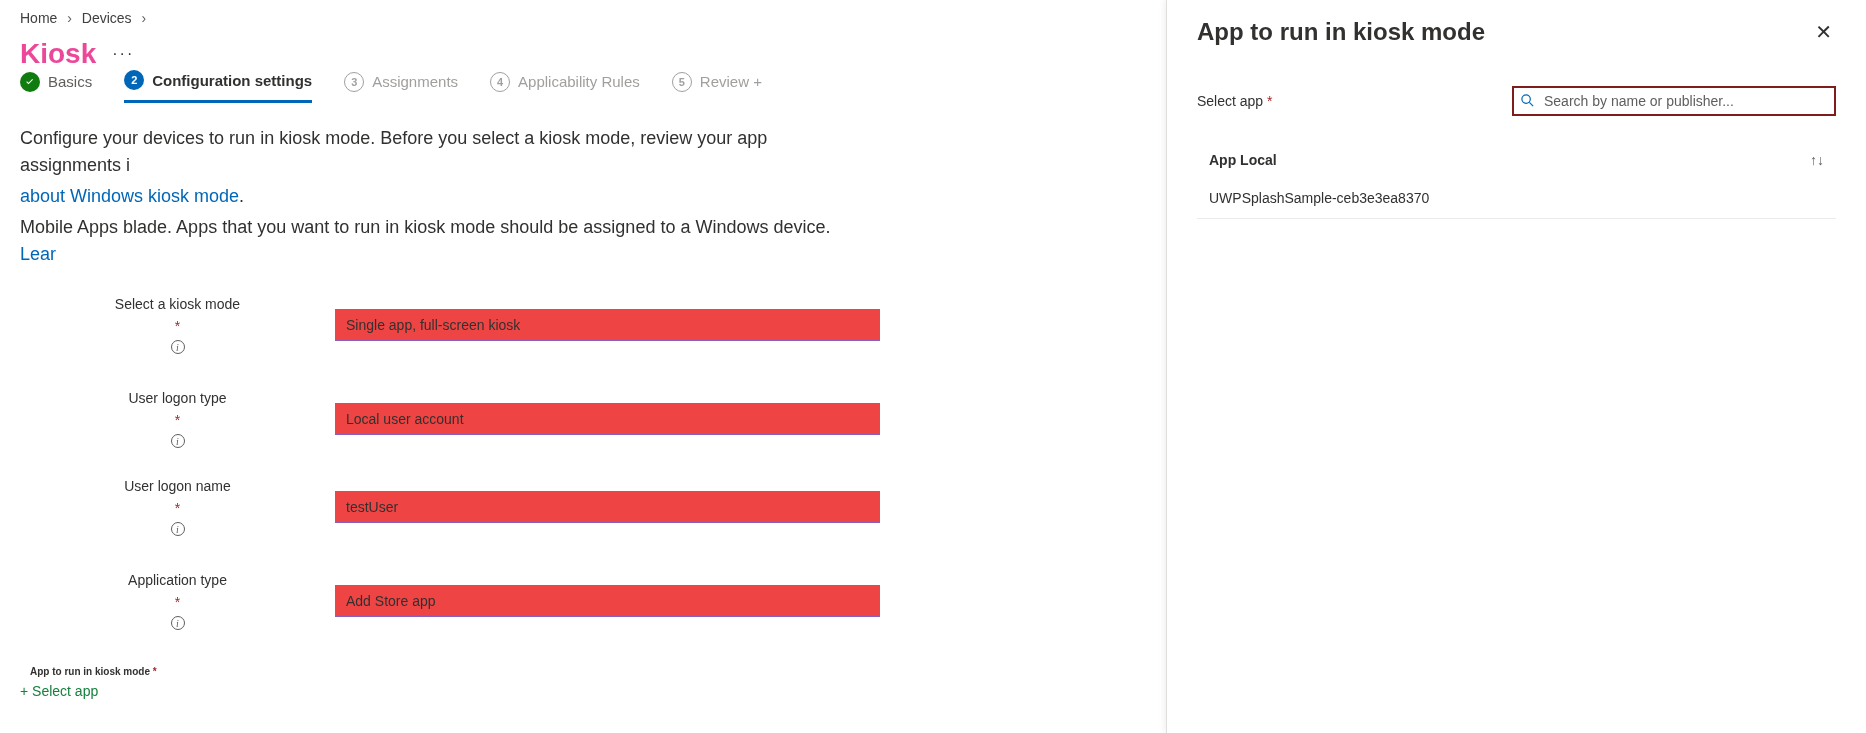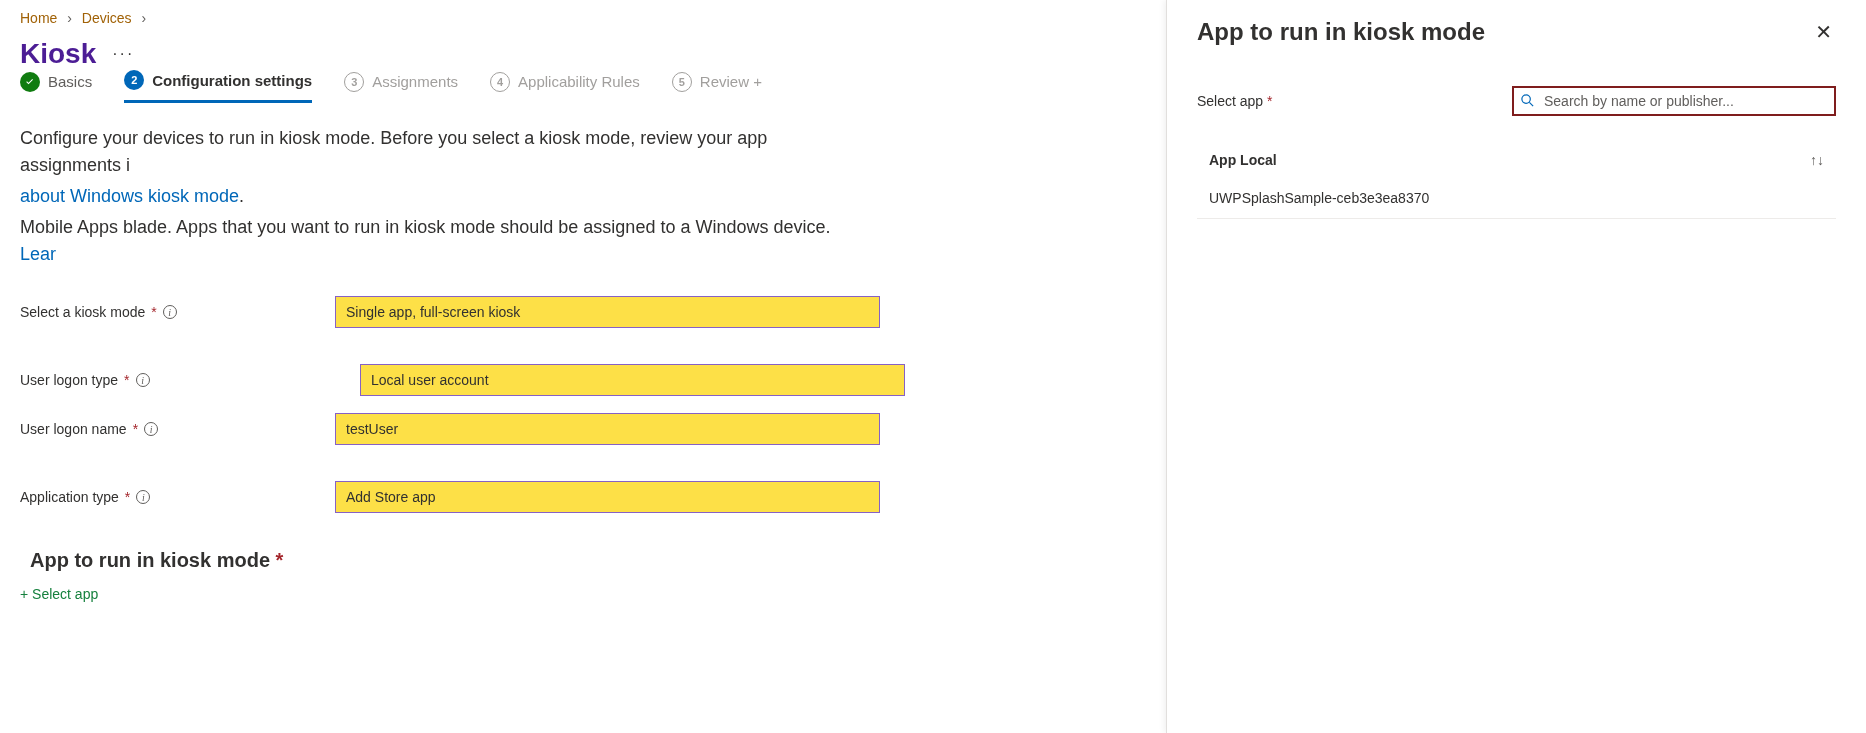--- a/index.html
+++ b/index.html
@@ -20,58 +20,58 @@
       position: relative;
     }
     .side-panel {
       width: 700px;
       border-left: 1px solid #e1dfdd;
       box-shadow: -2px 0 6px rgba(0,0,0,0.06);
       padding: 18px 30px 0 30px;
       position: relative;
     }
     .breadcrumb { color: #605e5c; margin-bottom: 12px; }
-    .breadcrumb a { color: #a16207; text-decoration: none; }
+    .breadcrumb a { color: #404040; text-decoration: none; }
     .breadcrumb .sep { color: #605e5c; margin: 0 6px; }
     .title-row { display: flex; align-items: center; gap: 16px; }
-    h1.page-title { font-size: 28px; font-weight: 600; color: #4c1d95; }
+    h1.page-title { font-size: 28px; font-weight: 600; color: #ec4899; }
     .more-dots { color: #323130; cursor: pointer; font-size: 16px; letter-spacing: 2px; }
     .subtitle { color: #605e5c; margin-top: 4px; font-size: 13px; margin-bottom: 28px; }
     .tabs { display: flex; align-items: center; gap: 32px; border-bottom: 0; margin-bottom: 22px; }
     .tab { display: flex; align-items: center; gap: 8px; padding-bottom: 10px; color: #605e5c; font-size: 15px; cursor: pointer; }
     .tab.active { color: #323130; font-weight: 600; border-bottom: 3px solid #0067b8; }
     .tab.disabled { color: #a19f9d; cursor: default; }
     .step-circle {
       width: 20px; height: 20px; border-radius: 50%;
       display: inline-flex; align-items: center; justify-content: center;
       font-size: 11px; font-weight: 600;
     }
     .step-circle.done { background: #107c10; color: #fff; }
     .step-circle.current { background: #0067b8; color: #fff; }
     .step-circle.pending { background: #fff; color: #a19f9d; border: 1px solid #a19f9d; }
     .check-icon { width: 12px; height: 12px; }
     .desc { color: #323130; line-height: 1.5; margin-bottom: 4px; max-width: 840px; font-size: 18px; }
     .desc a { color: #0067b8; text-decoration: none; }
     .form { margin-top: 28px; }
     .form-row { display: flex; align-items: center; margin-bottom: 36px; }
-    .form-row.tight { margin-bottom: 17px; gap: 25px; }
-    .form-label { width: 315px; display: flex; align-items: center; gap: 6px; color: #323130; font-size: 14px; }
+    .form-row.tight { margin-bottom: 30px; }
+    .form-label { width: 315px; display: flex; align-items: center; gap: 6px; color: #323130; font-size: 14px; flex-direction: column; }
     .req { color: #a4262c; }
     .info-icon {
       width: 14px; height: 14px; border-radius: 50%; border: 1px solid #605e5c;
       display: inline-flex; align-items: center; justify-content: center;
       font-size: 10px; color: #605e5c; font-family: Georgia, serif; font-style: italic;
     }
     .form-input, .form-select {
       flex: 1; max-width: 545px; height: 32px;
       border: 1px solid #8661c5; padding: 0 10px;
-      font-size: 14px; color: #323130; background: #fde047;
+      font-size: 14px; color: #323130; background: #ef4444;
       display: flex; align-items: center; justify-content: space-between;
     }
-    .section-heading { font-weight: 600; font-size: 20px; margin-left: 10px; margin-top: 10px; margin-bottom: 14px; }
+    .section-heading { font-weight: 600; font-size: 10px; margin-left: 10px; margin-top: 10px; margin-bottom: 6px; }
     .link-action { color: #15803d; cursor: pointer; font-size: 14px; }
     
     .side-header { display: flex; justify-content: space-between; align-items: flex-start; margin-bottom: 40px; }
     h2.panel-title { font-size: 24px; font-weight: 600; }
     .close-btn { font-size: 20px; cursor: pointer; color: #323130; padding: 4px; line-height: 1; }
     .side-row { display: flex; align-items: center; margin-bottom: 36px; }
     .side-label { width: 315px; font-size: 14px; }
     .search-wrap { flex: 1; position: relative; }
     .search-input {
       width: 100%; height: 30px; border: 2px solid #7f1d1d;

